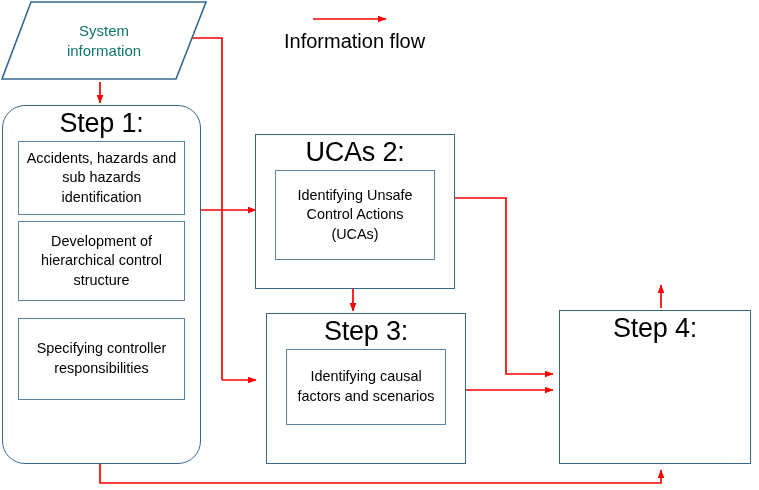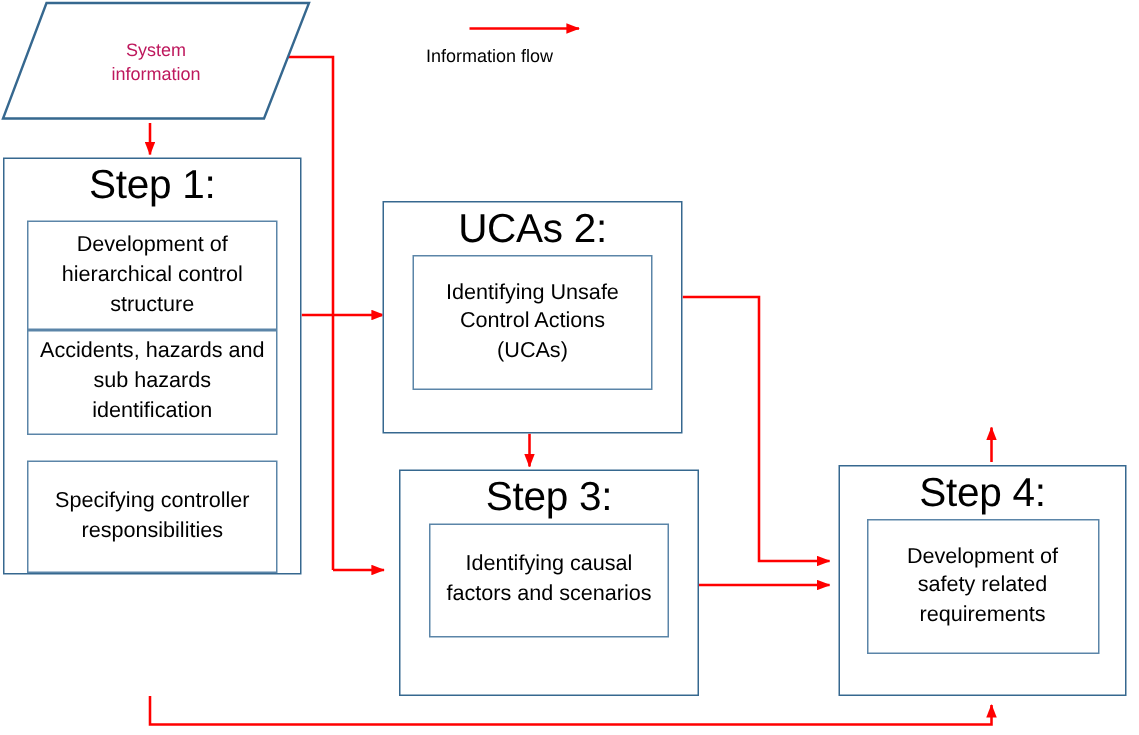--- a/index.html
+++ b/index.html
@@ -65,27 +65,27 @@
   .para-label {
     position: absolute;
     left: 0;
     top: 0;
     width: 100%;
     height: 100%;
     display: flex;
     align-items: center;
     justify-content: center;
     text-align: center;
-    font-size: 12px;
+    font-size: 15px;
     line-height: 1.35;
-    color: #be185d;
+    color: #0f766e;
   }
   .legend-label {
     position: absolute;
-    font-size: 12px;
+    font-size: 20px;
     color: #000000;
     white-space: nowrap;
   }
 </style>
 </head>
 <body>
 
 <div id="canvas">
 
   <svg class="layer" viewBox="0 0 759 490" xmlns="http://www.w3.org/2000/svg">
@@ -146,36 +146,35 @@
     <div class="para-label">
       <span>
         <span>System</span><br>
         <span>information</span>
       </span>
     </div>
   </div>
 
   <div class="legend-label" style="left:284px; top:30px;">Information flow</div>
 
-  <div class="node step-box" style="left:2px; top:105px; width:199px; height:278px;">
+  <div class="node step-box" style="left:2px; top:105px; width:199px; height:359px;border-radius:23px;">
     <div class="step-title">Step 1:</div>
+    <div class="sub-box" style="width:167px; height:74px;">Accidents, hazards and sub hazards identification</div>
     <div class="sub-box" style="width:167px; height:80px; margin-top:6px;">Development of hierarchical control structure</div>
-    <div class="sub-box" style="width:167px; height:74px;">Accidents, hazards and sub hazards identification</div>
     <div class="sub-box" style="width:167px; height:82px; margin-top:17px;">Specifying controller responsibilities</div>
   </div>
 
   <div class="node step-box" style="left:255px; top:134px; width:200px; height:155px;">
     <div class="step-title">UCAs 2:</div>
     <div class="sub-box" style="width:160px; height:90px;">Identifying Unsafe Control Actions (UCAs)</div>
   </div>
 
   <div class="node step-box" style="left:266px; top:313px; width:200px; height:151px;">
     <div class="step-title">Step 3:</div>
     <div class="sub-box" style="width:160px; height:76px;">Identifying causal factors and scenarios</div>
   </div>
 
 
   <div class="node step-box" style="left:559px; top:310px; width:192px; height:154px;">
     <div class="step-title">Step 4:</div>
-    <div class="sub-box" style="width:155px; height:90px;">Development of safety related requirements</div>
   </div>
 
 </div>
 
 </body></html>

